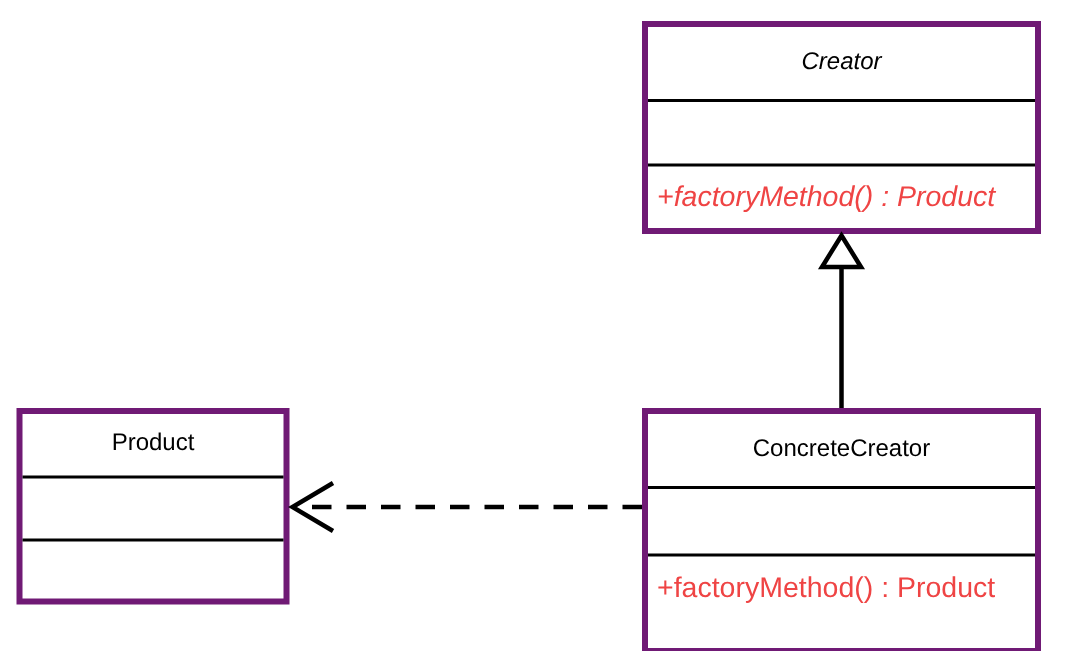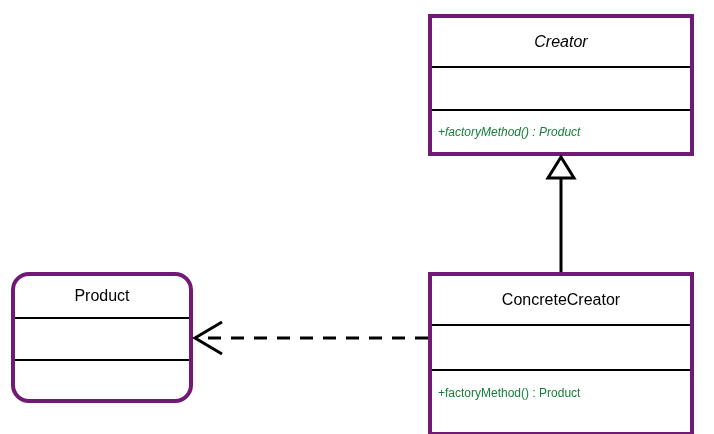--- a/index.html
+++ b/index.html
@@ -40,22 +40,22 @@
   .compartment.members {
     padding-left: 6px;
     justify-content: flex-start;
   }
   .class-name {
     font-size: 16px;
     color: #000000;
     white-space: nowrap;
   }
   .member-text {
-    font-size: 12px;
-    color: #15803d;
+    font-size: 19px;
+    color: #ef4444;
     white-space: nowrap;
   }
   .abstract {
     font-style: italic;
   }
 
   
   .connector-svg {
     position: absolute;
     left: 0;
@@ -83,21 +83,21 @@
   <div class="uml-class" id="box-concrete-creator" style="left:428px; top:272px; width:266px; height:164px;">
     <div class="compartment name-compartment" style="height:48px;">
       <span class="class-name">ConcreteCreator</span>
     </div>
     <div class="compartment divider" style="height:45px;"></div>
     <div class="compartment divider members" style="height:45px;">
       <span class="member-text">+factoryMethod() : Product</span>
     </div>
   </div>
 
-  <div class="uml-class" id="box-product" style="left:11px; top:272px; width:182px; height:131px;border-radius:18px;">
+  <div class="uml-class" id="box-product" style="left:11px; top:272px; width:182px; height:131px;">
     <div class="compartment name-compartment" style="height:42px;">
       <span class="class-name">Product</span>
     </div>
     <div class="compartment divider" style="height:44px;"></div>
     <div class="compartment divider" style="height:41px;"></div>
   </div>
 
   <svg class="connector-svg" viewBox="0 0 714 434">
 
     

